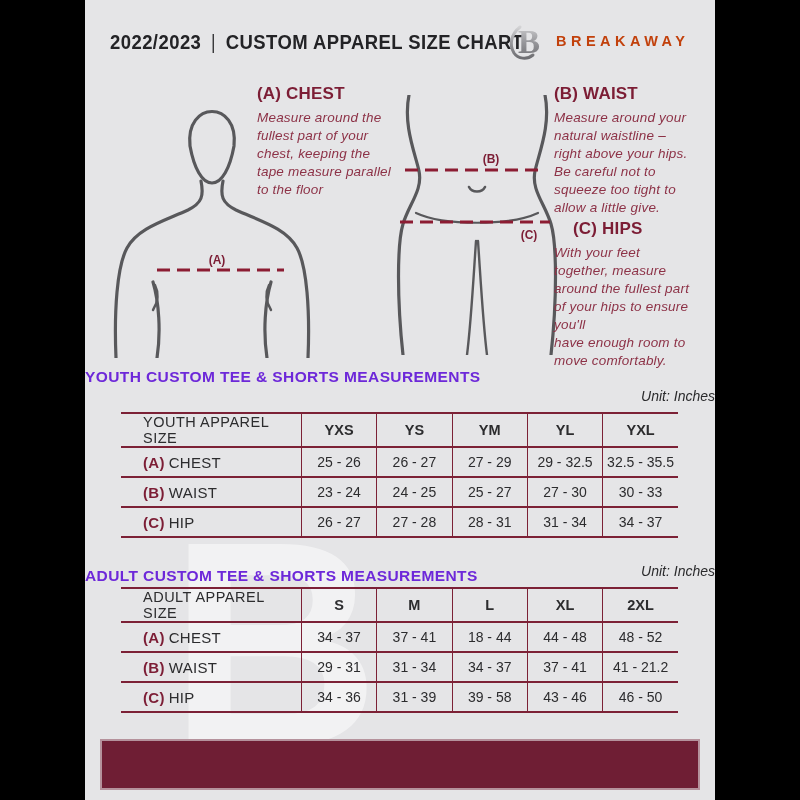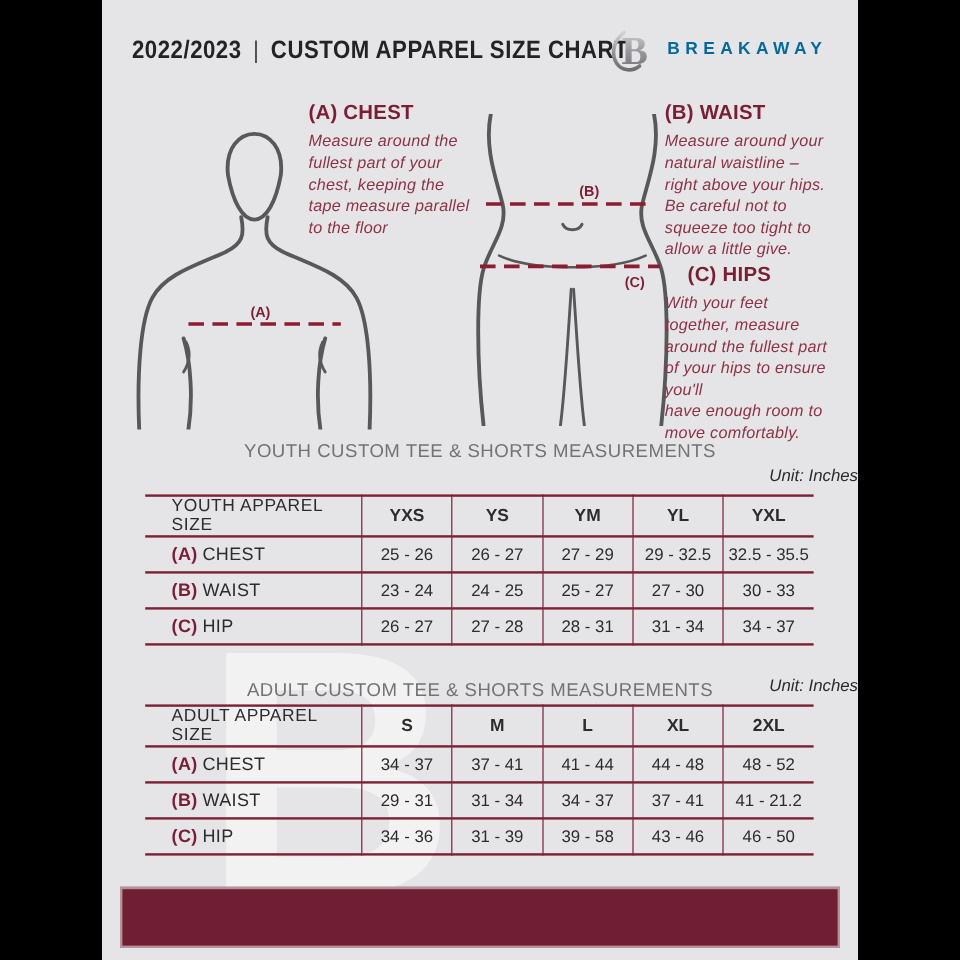--- a/index.html
+++ b/index.html
@@ -22,32 +22,32 @@
     color:rgba(255,255,255,0.5);z-index:1;font-family:"Liberation Sans",sans-serif;}
 
   .content{position:absolute;inset:0;z-index:2;}
 
   
   .hdr-title{position:absolute;left:25px;top:30px;display:flex;align-items:center;gap:11px;
     font-weight:bold;font-size:21px;color:#232326;letter-spacing:.5px;white-space:nowrap;
     transform:scaleX(.88);transform-origin:left center;}
   .hdr-sep{font-weight:400;color:#3a3a3c;font-size:20px;}
   .brand{position:absolute;left:420px;top:20px;display:flex;align-items:center;height:42px;}
-  .brand-name{font-size:14.5px;font-weight:bold;letter-spacing:4.5px;color:#0369a1;margin-left:9px;}
+  .brand-name{font-size:14.5px;font-weight:bold;letter-spacing:4.5px;color:#c2410c;margin-left:9px;}
 
   
   .guide-head{position:absolute;font-size:17px;font-weight:800;color:var(--maroon);letter-spacing:.2px;}
   .guide-body{position:absolute;font-size:13.5px;font-style:italic;color:var(--maroon-body);
     line-height:1.33;white-space:pre-line;letter-spacing:.2px;}
 
   .fig{position:absolute;}
 
   
-  .sec-title{position:absolute;width:100%;text-align:center;font-size:15.5px;font-weight:400;
-    color:#737373;letter-spacing:.4px;}
+  .sec-title{position:absolute;width:100%;font-size:15.5px;font-weight:700;
+    color:#6d28d9;letter-spacing:.4px;}
   .sec-unit{position:absolute;width:100%;text-align:right;font-size:14px;font-style:italic;color:#2b2b2d;}
 
   
   table{position:absolute;left:36px;width:557px;border-collapse:collapse;table-layout:fixed;
     border-top:2.5px solid var(--maroon-border);border-bottom:2.5px solid var(--maroon-border);}
   th,td{height:30px;border-left:1.5px solid var(--maroon-border);text-align:center;vertical-align:middle;
     font-size:14px;color:var(--ink);background:transparent;}
   th:first-child,td:first-child{border-left:none;text-align:left;padding-left:22px;}
   tbody tr{border-top:2px solid var(--maroon-border);}
   th{font-weight:bold;font-size:14.5px;}
@@ -212,21 +212,21 @@
           <th>L</th>
           <th>XL</th>
           <th>2XL</th>
         </tr>
       </thead>
       <tbody>
         <tr>
           <td><span class="pref">(A)</span><span>CHEST</span></td>
           <td>34 - 37</td>
           <td>37 - 41</td>
-          <td>41 - 44</td>
+          <td>18 - 44</td>
           <td>44 - 48</td>
           <td>48 - 52</td>
         </tr>
         <tr>
           <td><span class="pref">(B)</span><span>WAIST</span></td>
           <td>29 - 31</td>
           <td>31 - 34</td>
           <td>34 - 37</td>
           <td>37 - 41</td>
           <td>41 - 21.2</td>

